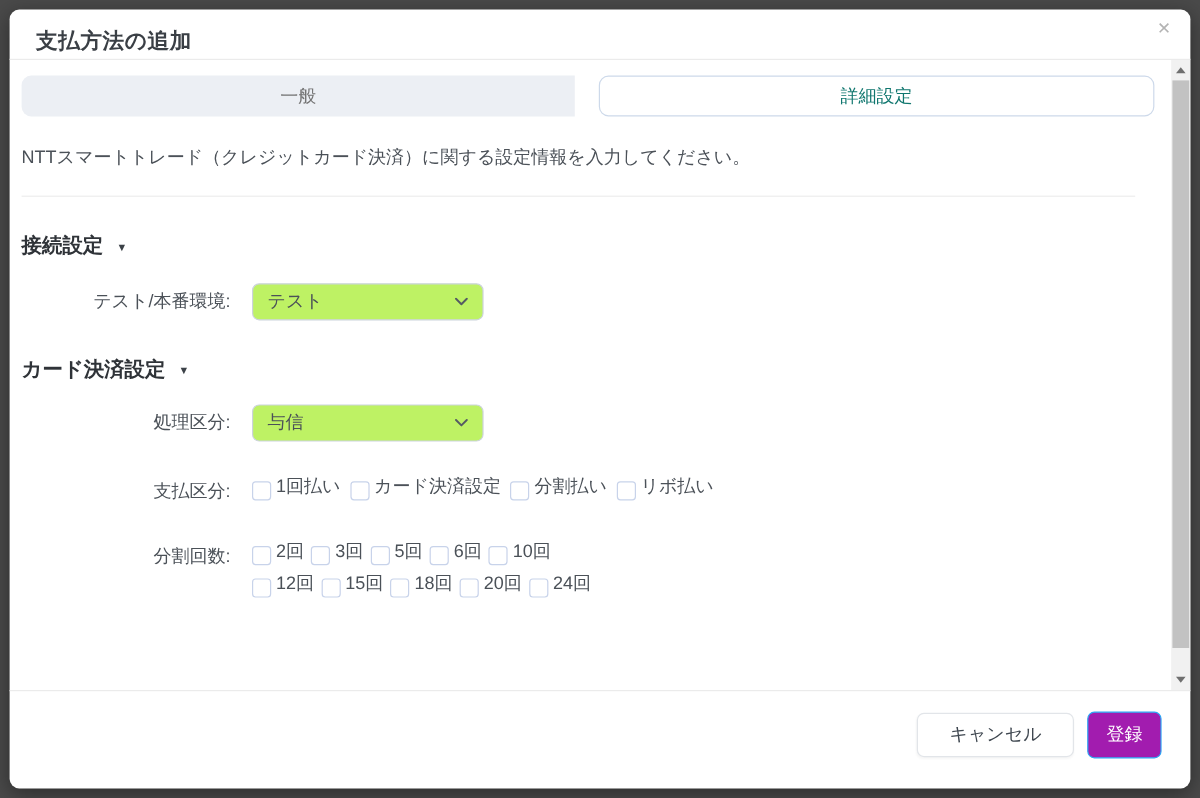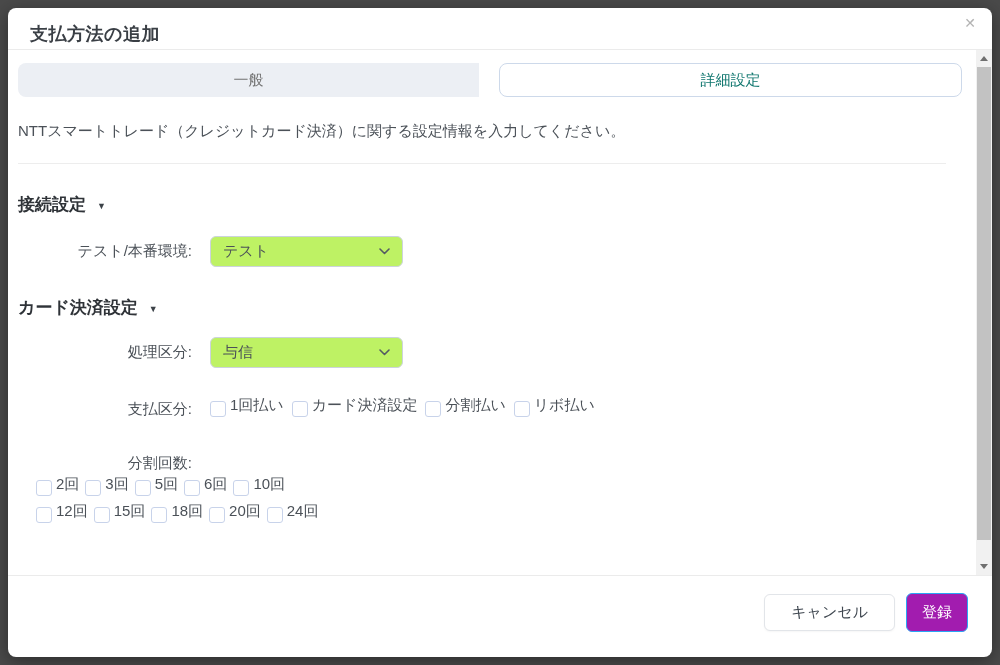--- a/index.html
+++ b/index.html
@@ -43,21 +43,21 @@
   .section-title {
     margin-top:29px; font-size:17px; font-weight:bold; color:#2f3338;
     display:flex; align-items:center;
   }
   .caret { font-size:9px; color:#3c4248; margin-left:11px; margin-top:2px; }
   
   .form-row { display:flex; align-items:flex-start; }
   .row-env { margin-top:20px; }
   .row-proc { margin-top:18px; }
   .row-pay { margin-top:26px; }
-  .row-inst { margin-top:29px;flex-direction:column; }
+  .row-inst { margin-top:29px; }
   .form-label {
     width:174px; flex-shrink:0; text-align:right;
     font-size:15px; color:#4b5158; padding-top:6px;
   }
   .select {
     margin-left:18px; width:193px; height:31px;
     border:1px solid #ccd3dc; border-radius:6px; background:#bef264;
     display:flex; align-items:center; justify-content:space-between;
     padding:0 12px; font-size:15px; color:#4b5158; cursor:pointer;
   }

